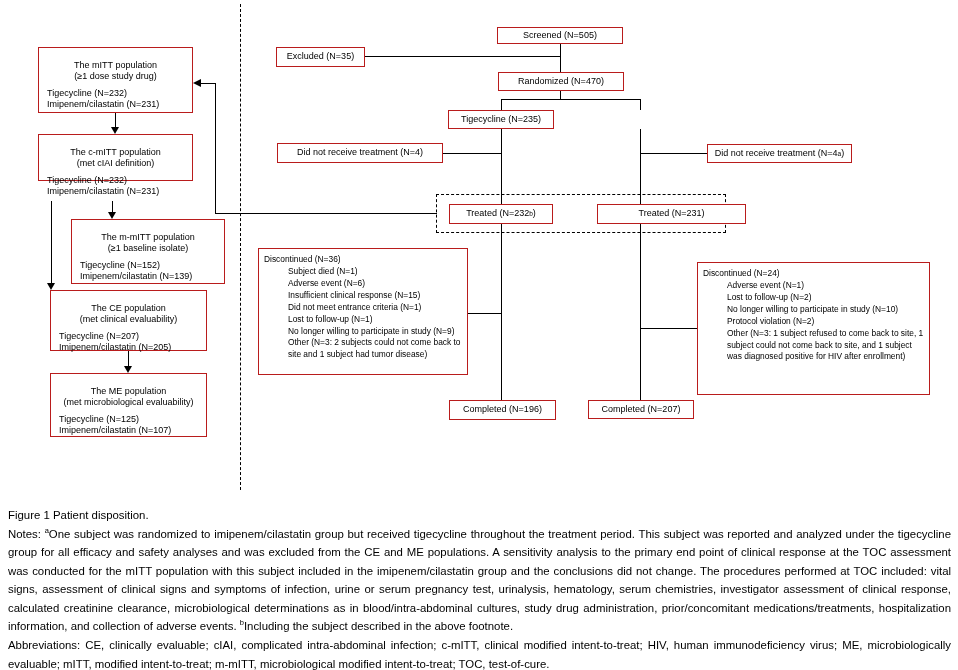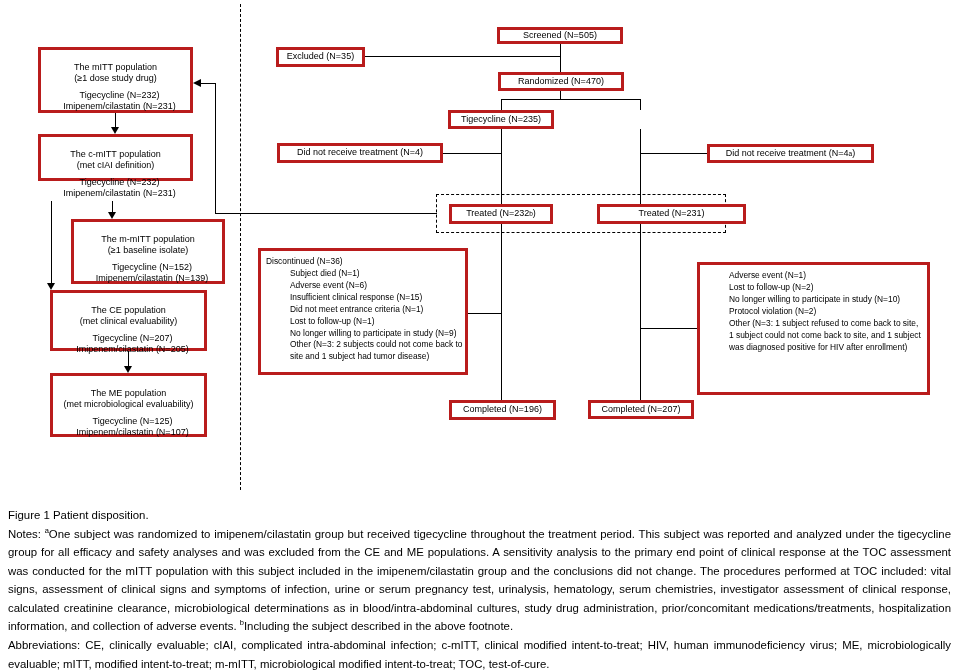--- a/index.html
+++ b/index.html
@@ -1,22 +1,22 @@
 <!DOCTYPE html>
 <html><head>
 <meta charset="utf-8">
 <style>
   html,body{margin:0;padding:0;background:#fff;}
   .stage{position:relative;width:958px;height:670px;background:#ffffff;color:#000;
          font-family:"Liberation Sans","DejaVu Sans",sans-serif;overflow:hidden;}
-  .box{position:absolute;border:3px solid #b91c1c;background:#fff;box-sizing:border-box;
+  .box{position:absolute;border:1px solid #b91c1c;background:#fff;box-sizing:border-box;
        font-size:9px;line-height:1.25;color:#000;}
   .cbox{display:flex;align-items:center;justify-content:center;text-align:center;white-space:nowrap;}
   .pop{text-align:center;padding-top:12px;}
-  .pop .nlines{text-align:center;margin:5px 0 0 8px;}
+  .pop .nlines{text-align:left;margin:5px 0 0 8px;}
   .disc{font-size:8.4px;line-height:1.42;padding:5px 2px 4px 5px;}
   .disc .items > div{margin-left:24px;}
   .hline,.vline{position:absolute;background:#000;}
   .hline{height:1px;}
   .vline{width:1px;}
   .arrow-down{position:absolute;width:0;height:0;border-left:4px solid transparent;
               border-right:4px solid transparent;border-top:7px solid #000;}
   .arrow-left{position:absolute;width:0;height:0;border-top:4px solid transparent;
               border-bottom:4px solid transparent;border-right:8px solid #000;}
   .dashedrect{position:absolute;border:1px dashed #000;box-sizing:border-box;background:transparent;}
@@ -111,21 +111,21 @@
 
   <div class="box cbox" style="left:448px;top:110px;width:106px;height:19px">
     <span>Tigecycline (N=235)</span>
   </div>
 
 
   <div class="box cbox" style="left:277px;top:143px;width:166px;height:20px">
     <span>Did not receive treatment (N=4)</span>
   </div>
 
-  <div class="box cbox" style="left:707px;top:144px;width:167px;height:19px">
+  <div class="box cbox" style="left:707px;top:144px;width:145px;height:19px">
     <span>Did not receive treatment (N=4</span>
       <sup>a</sup>
       <span>)</span>
   </div>
 
   <div class="dashedrect" style="left:436px;top:194px;width:290px;height:39px"></div>
 
   <div class="box cbox" style="left:449px;top:204px;width:104px;height:20px">
     <span>Treated (N=232</span>
       <sup>b</sup>
@@ -143,20 +143,21 @@
       <div>Adverse event (N=6)</div>
       <div>Insufficient clinical response (N=15)</div>
       <div>Did not meet entrance criteria (N=1)</div>
       <div>Lost to follow-up (N=1)</div>
       <div>No longer willing to participate in study (N=9)</div>
       <div>Other (N=3: 2 subjects could not come back to site and 1 subject had tumor disease)</div>
     </div>
   </div>
 
   <div class="box disc" style="left:697px;top:262px;width:233px;height:133px">
+    <div>Discontinued (N=24)</div>
     <div class="items">
       <div>Adverse event (N=1)</div>
       <div>Lost to follow-up (N=2)</div>
       <div>No longer willing to participate in study (N=10)</div>
       <div>Protocol violation (N=2)</div>
       <div>Other (N=3: 1 subject refused to come back to site, 1 subject could not come back to site, and 1 subject was diagnosed positive for HIV after enrollment)</div>
     </div>
   </div>
 
   <div class="box cbox" style="left:449px;top:400px;width:107px;height:20px">

